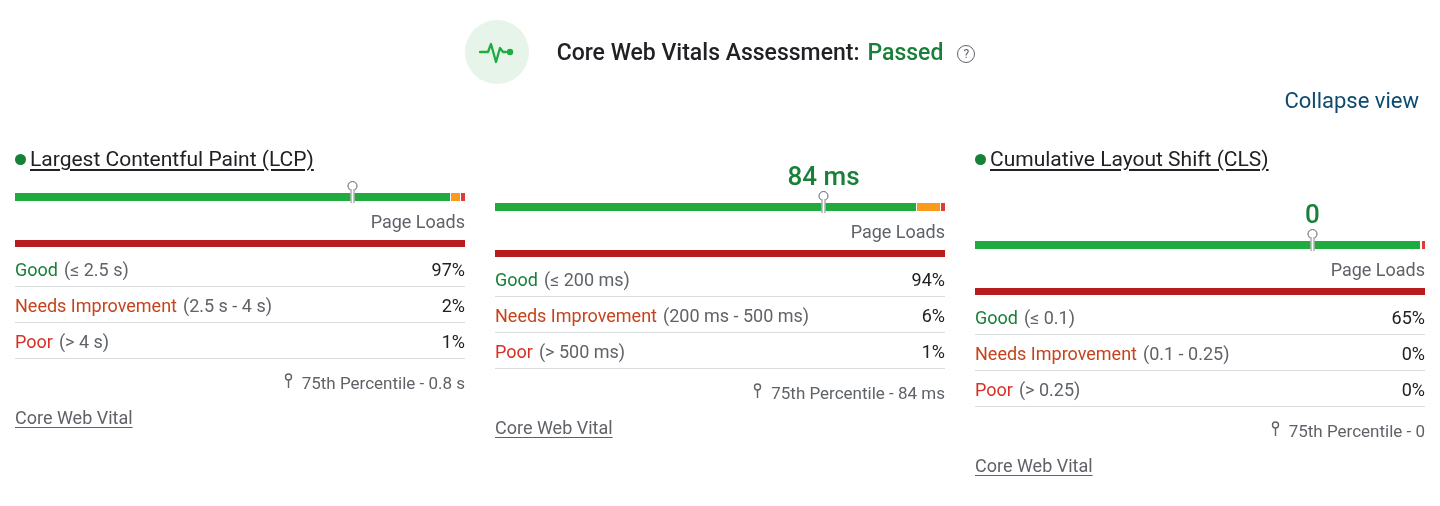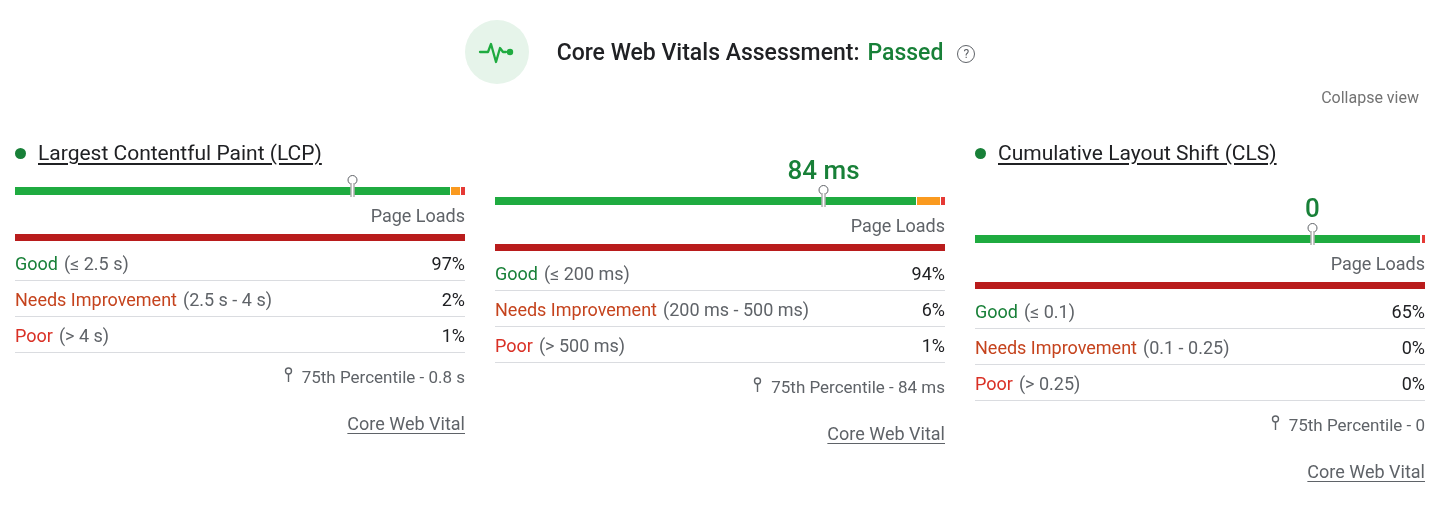--- a/index.html
+++ b/index.html
@@ -54,36 +54,36 @@
     color: #5f6368;
     vertical-align: 2px;
     cursor: pointer;
   }
   .collapse-row {
     text-align: right;
     padding-right: 6px;
     margin-bottom: 34px;
   }
   .collapse-link {
-    font-size: 16px;
-    color: #737373;
+    font-size: 22px;
+    color: #0c4a6e;
     cursor: pointer;
   }
   .metrics {
     display: flex;
     gap: 30px;
   }
   .metric {
     flex: 1;
     min-width: 0;
   }
   .metric-header {
     display: flex;
     align-items: center;
-    gap: 12px;
+    gap: 4px;
     margin-bottom: 14px;
   }
   .status-dot {
     width: 11px;
     height: 11px;
     border-radius: 50%;
     background: #188038;
     flex: none;
   }
   .metric-title {
@@ -182,26 +182,26 @@
     display: flex;
     justify-content: flex-end;
     align-items: center;
     gap: 8px;
     font-size: 17px;
     color: #5f6368;
     margin-top: 14px;
   }
   .p75 svg { width: 11px; height: 16px; }
   .cwv-link {
-    text-align: right;
+    text-align: left;
     font-size: 18px;
     color: #5f6368;
     text-decoration: underline;
     text-underline-offset: 3px;
-    margin-top: 26px;
+    margin-top: 14px;
     cursor: pointer;
   }
 </style>
 </head>
 <body>
 
 <div class="header">
   <div class="pulse-badge">
     <svg viewBox="0 0 40 40" fill="none">
       <path d="M3 20 H11 L14 12 L19 30 L23 16 L26 20 H29" stroke="#1fab40" stroke-width="2.3" stroke-linecap="round" stroke-linejoin="round"></path>

